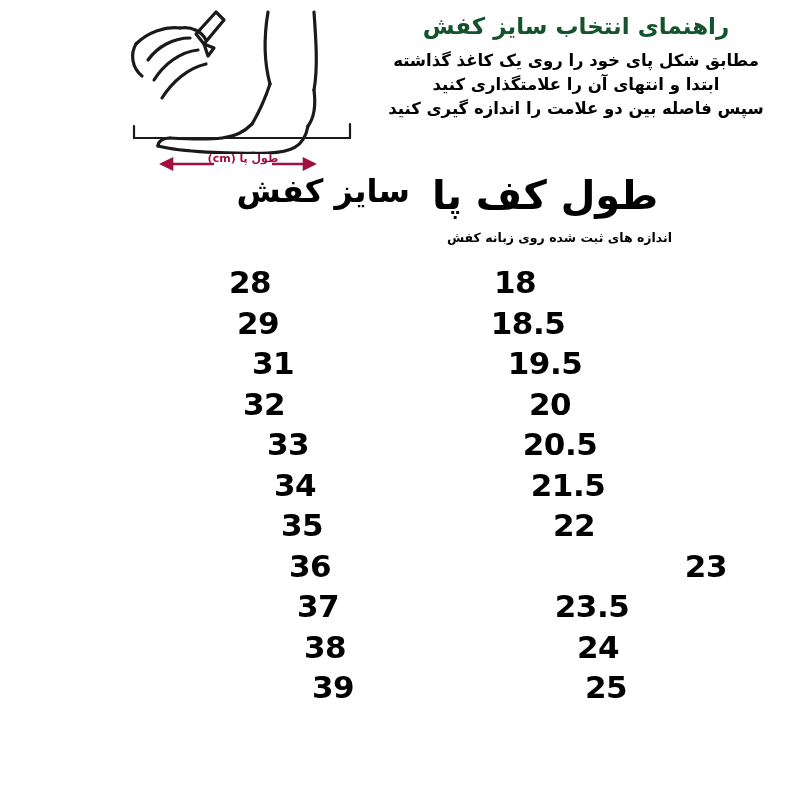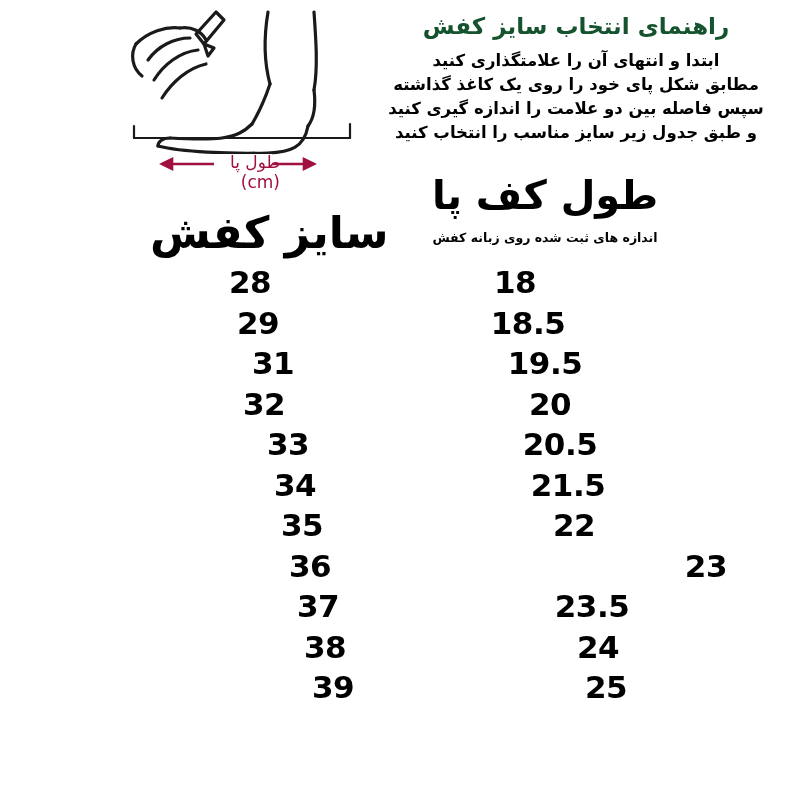--- a/index.html
+++ b/index.html
@@ -72,44 +72,42 @@
     left: 0;
     width: 800px;
     height: 80px;
   }
 
   .head-size {
     position: absolute;
     top: 0px;
     left: 150px;
     width: 260px;
-    text-align: left;
-    font-size: 44px;
+    text-align: right;
+    font-size: 32px;
     font-weight: bold;
     letter-spacing: -1px;
-    margin-top: 35px;
   }
 
   .head-length {
     position: absolute;
     top: 0px;
     left: 400px;
     width: 290px;
     text-align: center;
     font-size: 40px;
     font-weight: bold;
     letter-spacing: -1px;
   }
 
   .head-sub {
     position: absolute;
     top: 58px;
-    left: 400px;
+    left: 382px;
     width: 290px;
-    text-align: center;
     font-size: 12.5px;
     font-weight: bold;
     direction: rtl;
   }
 
   
   .table {
     position: absolute;
     top: 262px;
     left: 0;
@@ -183,29 +181,28 @@
           <path d="M232,132 L232,118" stroke-width="2.2"></path>
         </g>
 
         <g stroke="#a01040" stroke-width="2.6" fill="#a01040">
           <line x1="44" y1="158" x2="196" y2="158"></line>
           <polygon points="44,158 54,153 54,163"></polygon>
           <polygon points="196,158 186,153 186,163"></polygon>
         </g>
         <rect x="96" y="148" width="58" height="19" fill="#ffffff"></rect>
       </svg>
-      <div style="position:absolute; left:88px; top:146px; width:74px; text-align:right; font-size:17px; font-weight:normal; color:#a01040; direction:rtl;">طول پا (cm)</div>
+      <div style="position:absolute; left:88px; top:146px; width:74px; text-align:center; font-size:11px; font-weight:bold; color:#a01040; direction:rtl;">طول پا (cm)</div>
     </div>
 
     <div class="header-text">
       <div class="guide-title">راهنمای انتخاب سایز کفش</div>
+      <div class="guide-line">مطابق شکل پای خود را روی یک کاغذ گذاشته</div>
       <div class="guide-line">ابتدا و انتهای آن را علامتگذاری کنید</div>
-      <div class="guide-line">مطابق شکل پای خود را روی یک کاغذ گذاشته</div>
       <div class="guide-line">سپس فاصله بین دو علامت را اندازه گیری کنید</div>
-      <div class="guide-line">و طبق جدول زیر سایز مناسب را انتخاب کنید</div>
     </div>
   </div>
 
   <div class="col-heads">
     <div class="head-size">سایز کفش</div>
     <div class="head-length">طول کف پا</div>
     <div class="head-sub">اندازه های ثبت شده روی زبانه کفش</div>
   </div>
 
   <div class="table">

